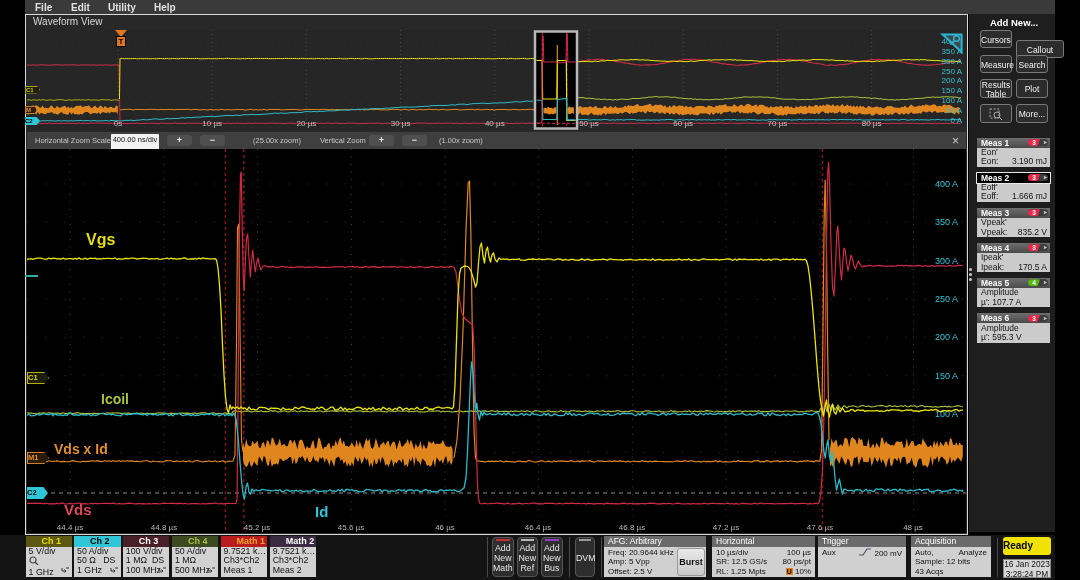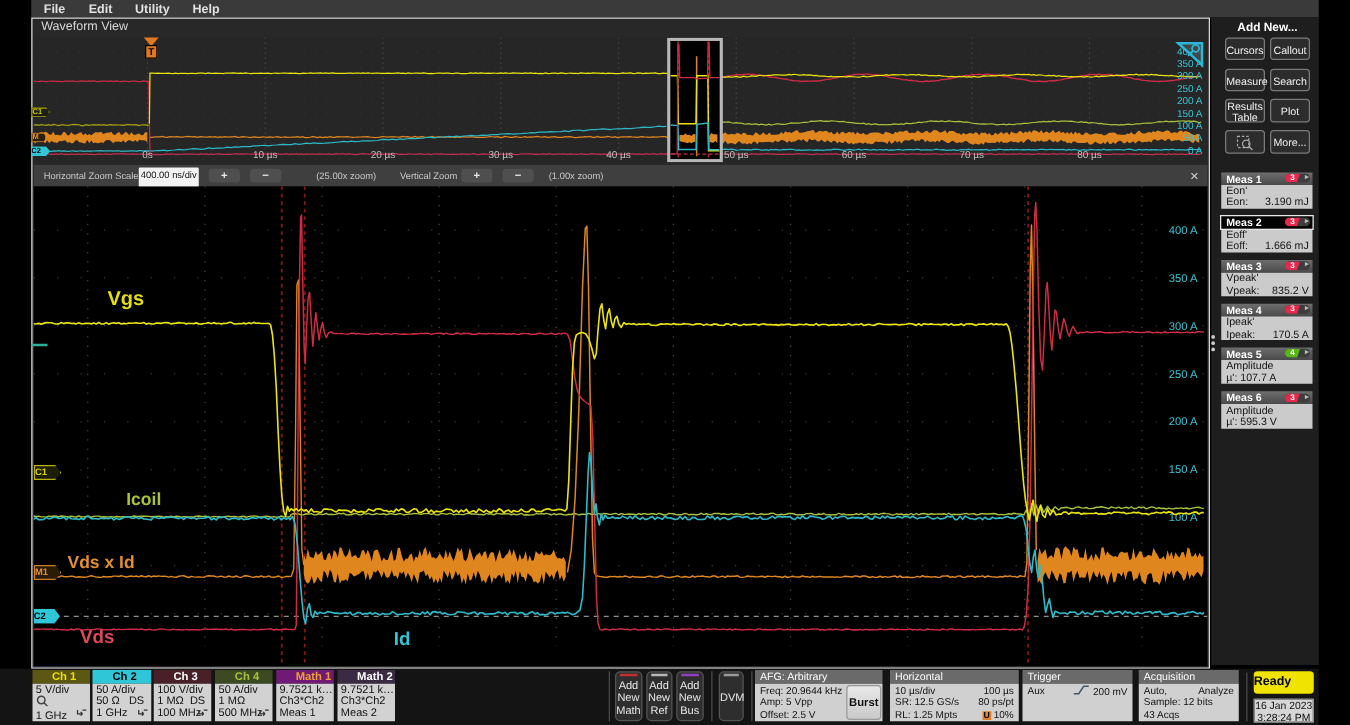--- a/index.html
+++ b/index.html
@@ -200,25 +200,37 @@
   <div class="abs" style="left:101px;top:391px;color:#a9c23c;font-size:14px;font-weight:bold">Icoil</div>
   <div class="abs" style="left:54px;top:441px;color:#e09030;font-size:14px;font-weight:bold">Vds x Id</div>
   <div class="abs" style="left:64px;top:501px;color:#e04858;font-size:15px;font-weight:bold">Vds</div>
   <div class="abs" style="left:315px;top:503px;color:#2fc7d8;font-size:15px;font-weight:bold">Id</div>
 
   <div class="abs" style="left:25px;top:275px;width:13px;height:2px;background:#2fae9b"></div>
   <div class="flag" style="left:27px;top:372px;width:22px;height:12px;background:#1d1d08;border:1.5px solid #b8b400;color:#d8d400;line-height:9px;font-size:7.5px">C1</div>
   <div class="flag" style="left:27px;top:452px;width:22px;height:12px;background:#2a1d08;border:1.5px solid #d08020;color:#e09030;line-height:9px;font-size:7.5px">M1</div>
   <div class="flag" style="left:27px;top:487px;width:21px;height:12px;background:#2fc7d8;color:#000;line-height:12px;font-size:7.5px">C2</div>
 
+  <div class="abs axis">
+    <span style="left:43px">44.4 µs</span>
+    <span style="left:137px">44.8 µs</span>
+    <span style="left:230px">45.2 µs</span>
+    <span style="left:324px">45.6 µs</span>
+    <span style="left:418px">46 µs</span>
+    <span style="left:511px">46.4 µs</span>
+    <span style="left:605px">46.8 µs</span>
+    <span style="left:699px">47.2 µs</span>
+    <span style="left:793px">47.6 µs</span>
+    <span style="left:886px">48 µs</span>
+  </div>
 
   <div class="abs rpanel"></div>
   <div class="abs addnew">Add New...</div>
   <div class="rbtn" style="left:980px;top:30px;width:32px;height:18px;line-height:18px">Cursors</div>
-  <div class="rbtn" style="left:1016px;top:30px;width:32px;height:18px;line-height:18px">Callout</div>
+  <div class="rbtn" style="left:1016px;top:40px;width:48px;height:18px;line-height:18px">Callout</div>
   <div class="rbtn" style="left:980px;top:55px;width:32px;height:18px;line-height:18px">Measure</div>
   <div class="rbtn" style="left:1016px;top:55px;width:32px;height:18px;line-height:18px">Search</div>
   <div class="rbtn" style="left:980px;top:79px;width:32px;height:19px;line-height:9px;padding-top:1px">Results Table</div>
   <div class="rbtn" style="left:1016px;top:79px;width:32px;height:19px;line-height:19px">Plot</div>
   <div class="rbtn" style="left:980px;top:104px;width:32px;height:19px">
     <svg width="14" height="13" style="margin-top:3px">
         <rect x="1" y="1" width="9" height="9" fill="none" stroke="#aaa" stroke-dasharray="2 1.5"></rect>
         <circle cx="8" cy="7" r="3" fill="none" stroke="#aaa"></circle>
         <line x1="10" y1="9" x2="13" y2="12" stroke="#aaa"></line>
       </svg>
@@ -306,21 +318,21 @@
           <path d="M1,1 L1,4 L5,4 M5,4 L3.5,2.5 M5,4 L3.5,5.5 M5,1 L8,1" stroke="#333" stroke-width="1" fill="none"></path>
         </svg></div>
 </div>
 <div class="chbadge" style="left:171.9px;position:absolute">
   <div class="h" style="background:#3c4a22;color:#a9c23c">Ch 4</div>
   <div class="b">50 A/div<br>1 MΩ<br>500 MHz<svg width="9" height="8" style="position:absolute;right:2px;bottom:2px">
           <path d="M1,1 L1,4 L5,4 M5,4 L3.5,2.5 M5,4 L3.5,5.5 M5,1 L8,1" stroke="#333" stroke-width="1" fill="none"></path>
         </svg></div>
 </div>
 <div class="chbadge" style="left:220.6px;position:absolute">
-  <div class="h" style="background:#701a75;color:#f0a030">Math 1</div>
+  <div class="h" style="background:#b91c1c;color:#f0a030">Math 1</div>
   <div class="b">9.7521 k…<br>Ch3*Ch2<br>Meas 1</div>
 </div>
 <div class="chbadge" style="left:269.7px;position:absolute">
   <div class="h" style="background:#3a2a42;color:#fff">Math 2</div>
   <div class="b">9.7521 k…<br>Ch3*Ch2<br>Meas 2</div>
 </div>
 
   <div class="abs" style="left:487px;top:537px;width:1px;height:40px;background:#4a4a4a"></div>
   <div class="abs" style="left:569px;top:537px;width:1px;height:40px;background:#4a4a4a"></div>
   <div class="abs" style="left:601px;top:537px;width:1px;height:40px;background:#4a4a4a"></div>

